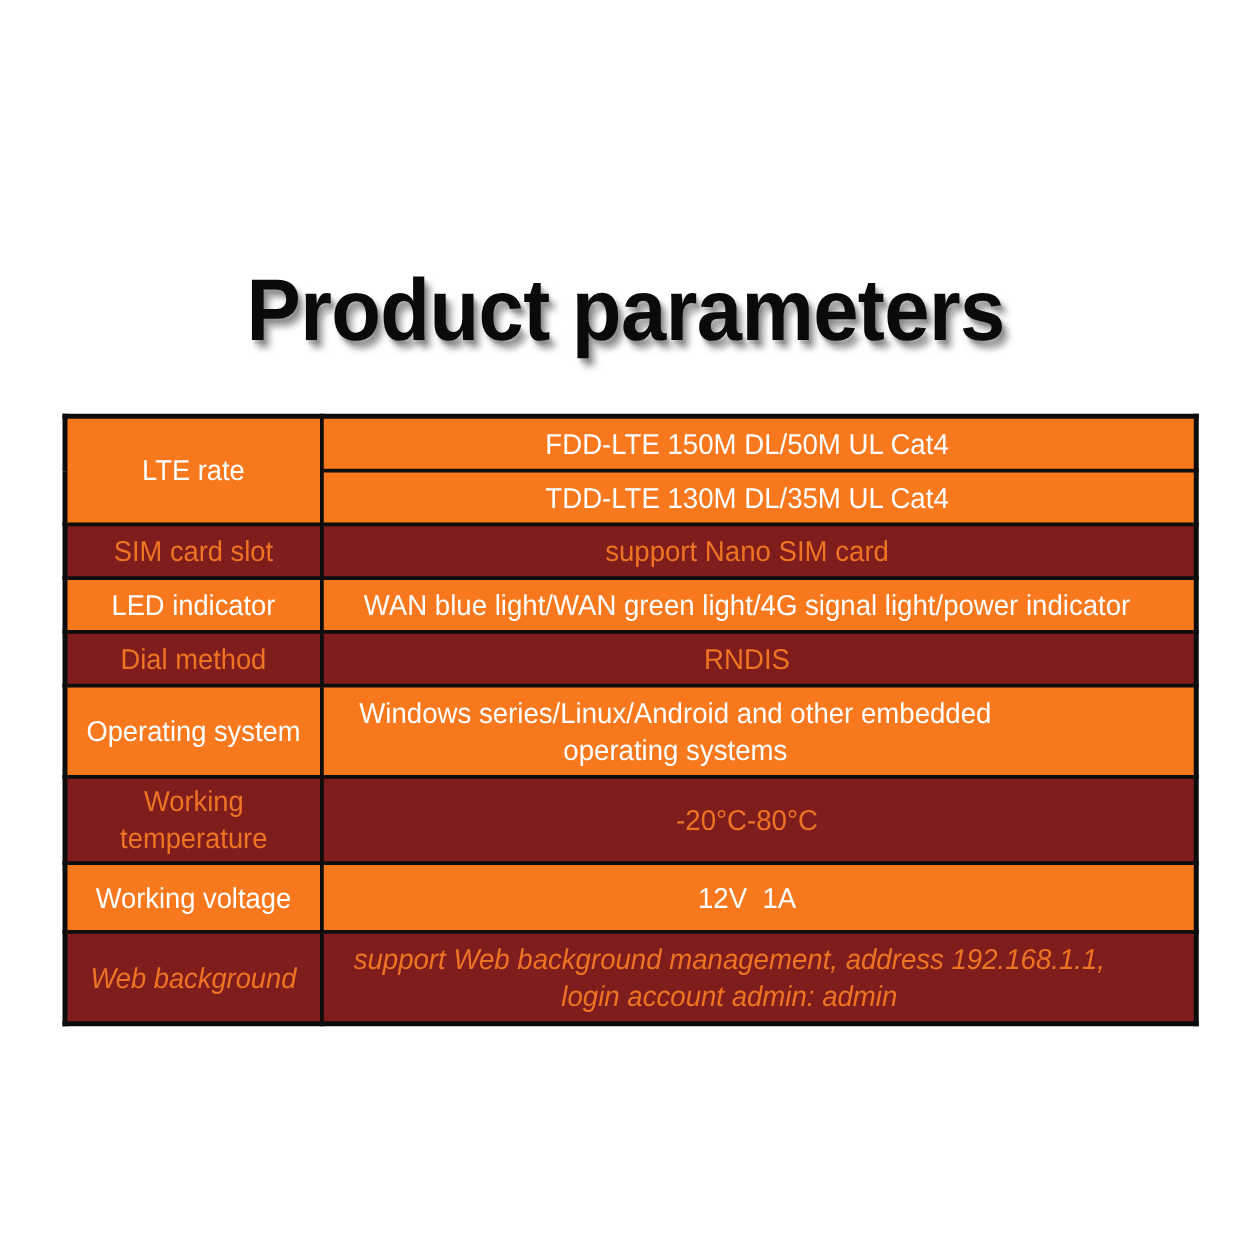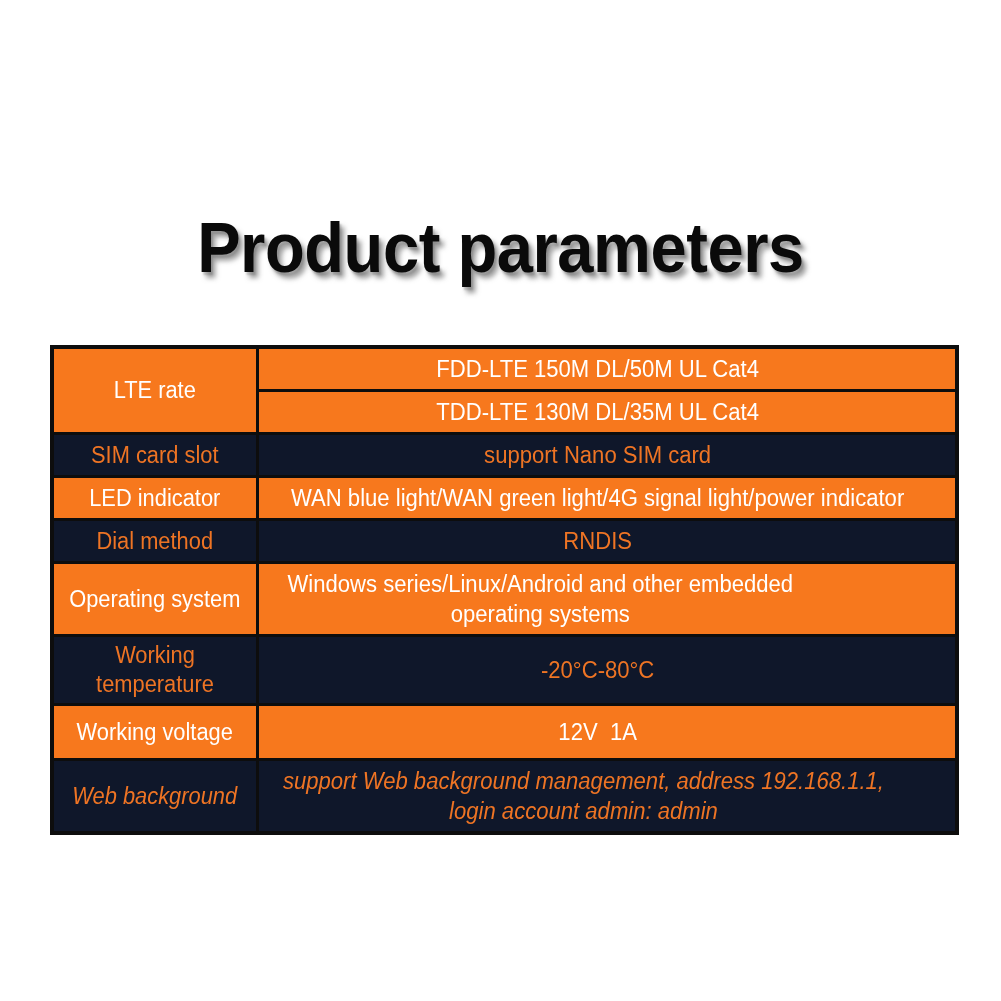--- a/index.html
+++ b/index.html
@@ -32,21 +32,21 @@
     transform: scaleX(0.93);
     transform-origin: 50% 50%;
     text-shadow: 5px 6px 5px rgba(80,80,80,0.55), 2px 3px 2px rgba(120,120,120,0.35);
     white-space: nowrap;
   }
 
   
   #spec-table {
     position: absolute;
     left: 50px;
-    top: 345px;
+    top: 331px;
     width: 905px;
     border-collapse: collapse;
     table-layout: fixed;
     border: 4px solid #0d0d0d;
   }
   #spec-table td {
     border: 3px solid #0d0d0d;
     padding: 0;
     vertical-align: middle;
   }
@@ -77,21 +77,21 @@
     padding: 5px 4px 5px 13px;
     transform: scaleX(0.96);
     transform-origin: 0% 50%;
   }
 
   
   .sch-orange { background: #f7781d; }
   .sch-orange .label-inner,
   .sch-orange .value-inner { color: #ffffff; }
 
-  .sch-white { background: #0f172a; }
+  .sch-white { background: #7f1d1d; }
   .sch-white .label-inner,
   .sch-white .value-inner { color: #ee7424; }
 
   
   .r-lte-a { height: 39px; }
   .r-lte-b { height: 38px; }
   .r-sim   { height: 36px; }
   .r-led   { height: 36px; }
   .r-dial  { height: 36px; }
   .r-os    { height: 60px; }

